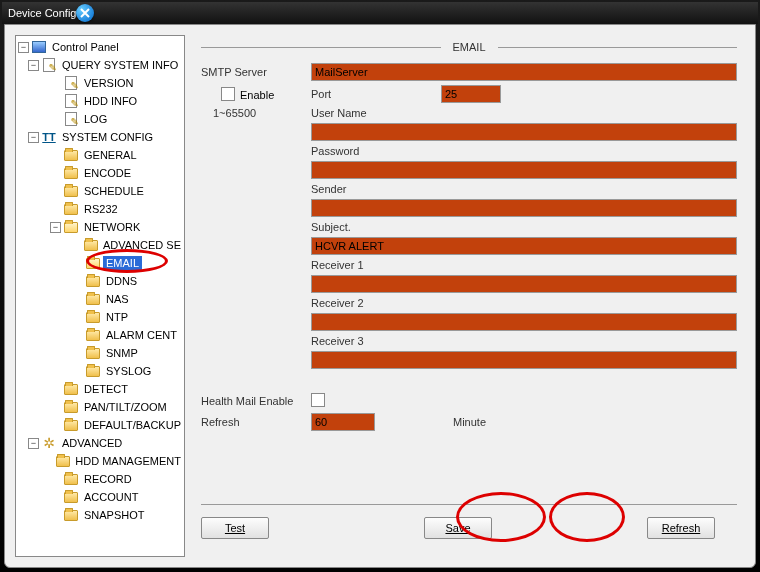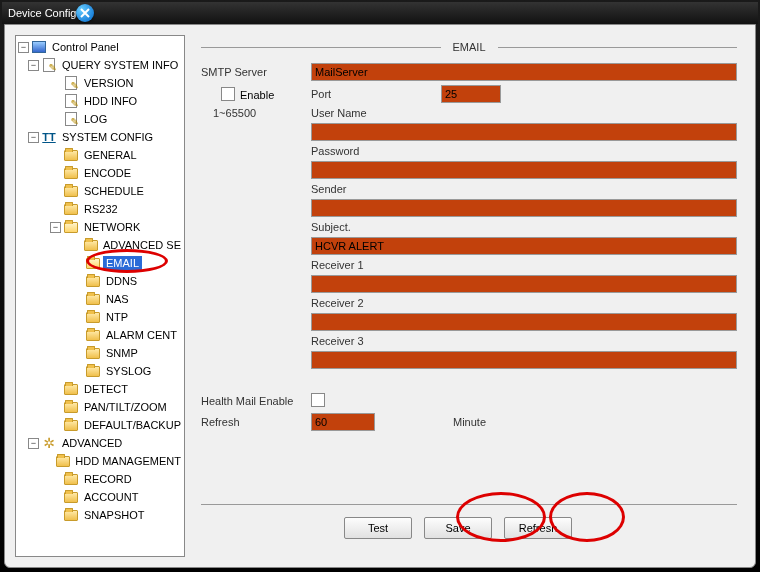--- a/index.html
+++ b/index.html
@@ -44,21 +44,21 @@
 .form { display: grid; grid-template-columns: 110px 130px auto; row-gap: 4px; align-items: center; }
 .form label { color: #333; }
 .form input[type=text], .form input[type=password] { width: 100%; height: 18px; border: 1px solid #999; padding: 0 3px; font-size: 11px; background: #c2410c; }
 .form .wide { grid-column: 2 / 4; width: 170px; }
 .check { width: 14px; height: 14px; border: 1px solid #888; background: #fff; display: inline-block; cursor: pointer; }
 .hint { color: #333; padding-left: 12px; }
 .enable-wrap { display: flex; align-items: flex-end; gap: 5px; padding-left: 20px; }
 
 .btn-row { position: absolute; bottom: 18px; left: 8px; right: 8px; }
 .btn-row .rule { height: 1px; background: #999; margin-bottom: 12px; }
-.btn-row .btns { display: flex; justify-content: center; gap: 12px; padding-right: 22px; }
+.btn-row .btns { display: flex; justify-content: space-between; gap: 12px; padding-right: 22px; text-decoration: underline; }
 button.btn { width: 68px; height: 22px; background: linear-gradient(#fdfdfd, #e1e1e1); border: 1px solid #888; border-radius: 2px; cursor: pointer; font-size: 11px; }
 
 .ring { position: absolute; border: 3px solid #d00; border-radius: 50%; pointer-events: none; }
 .ring1 { width: 82px; height: 24px; top: 249px; left: 86px; }
 .ring2 { width: 90px; height: 50px; bottom: 30px; right: 214px; }
 .ring3 { width: 76px; height: 50px; bottom: 30px; right: 135px; }
 </style>
 </head>
 <body>
 

